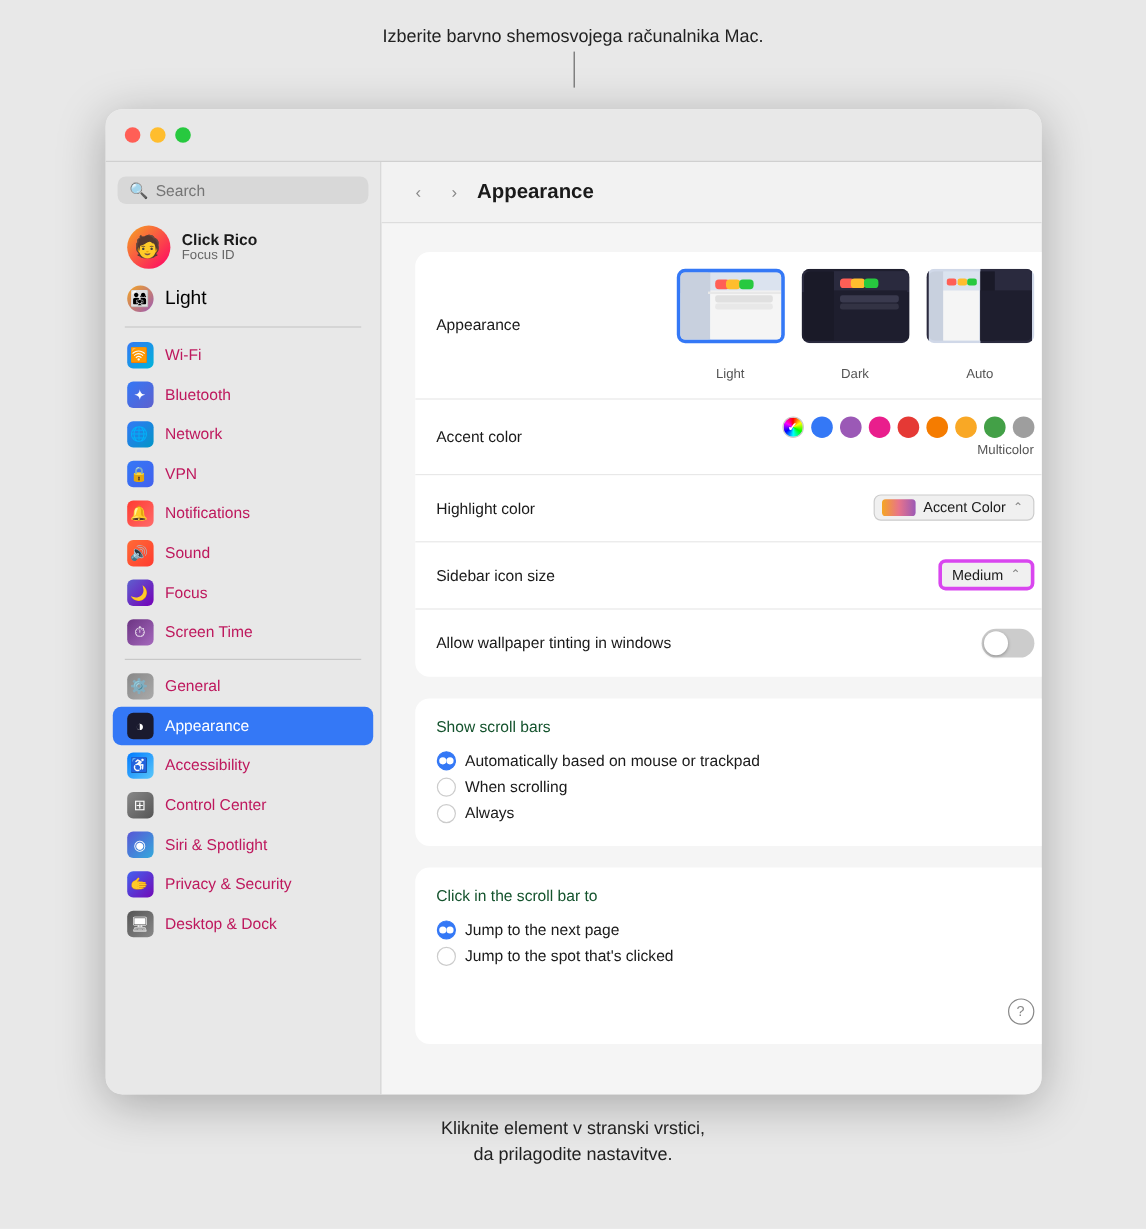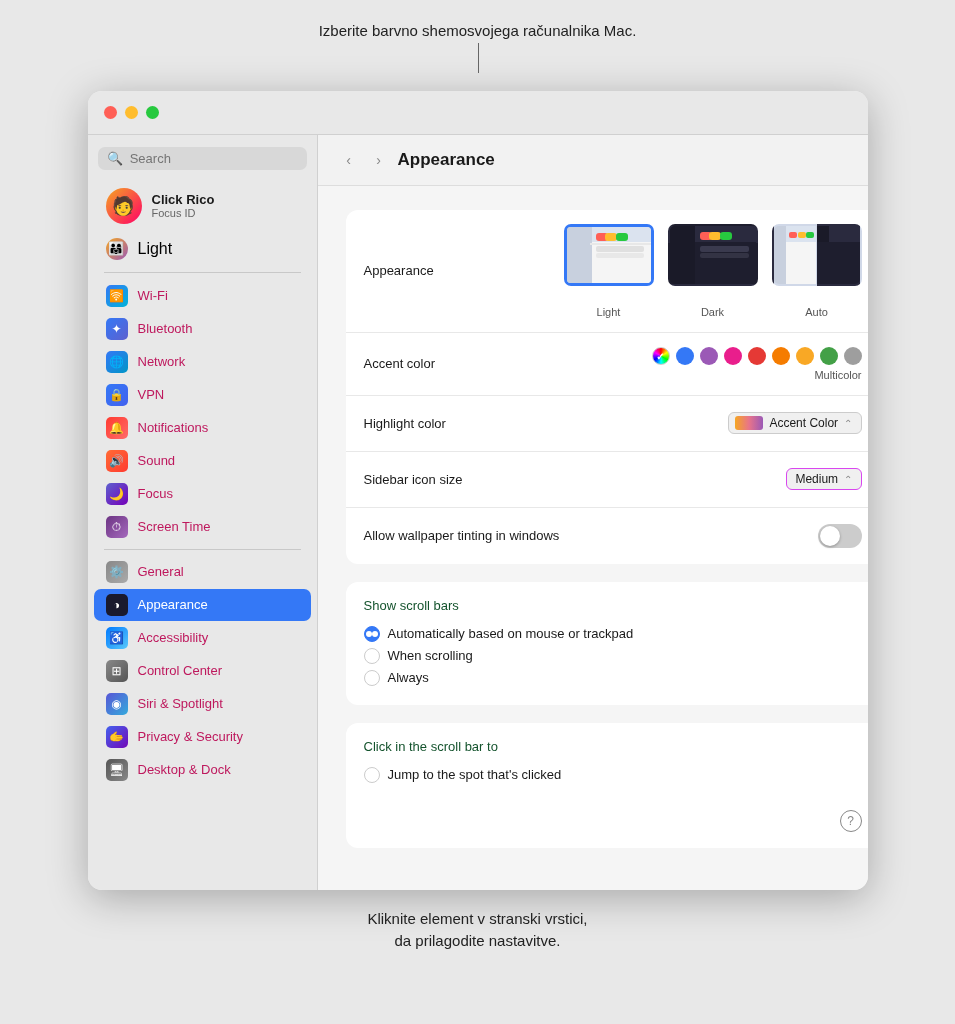--- a/index.html
+++ b/index.html
@@ -414,21 +414,21 @@
       color: #888;
       font-size: 10px;
     }
 
     
     .size-select {
       display: flex;
       align-items: center;
       gap: 6px;
       background: #f0f0f0;
-      border: 1px solid #d946ef;
+      border: 3px solid #d946ef;
       border-radius: 6px;
       padding: 3px 8px;
       cursor: pointer;
     }
 
     .size-text {
       font-size: 12px;
       color: #1a1a1a;
     }
 
@@ -798,20 +798,26 @@
           </div>
           <div class="radio-option">
             <div class="radio-circle"></div>
             <span class="radio-label">Always</span>
           </div>
         </div>
 
         <div class="radio-section">
           <div class="radio-section-title">Click in the scroll bar to</div>
           <div class="radio-option">
+            <div class="radio-circle selected">
+                <div style="width:6px;height:6px;border-radius:50%;background:white;"></div>
+              </div>
+            <span class="radio-label">Jump to the next page</span>
+          </div>
+          <div class="radio-option">
             <div class="radio-circle"></div>
             <span class="radio-label">Jump to the spot that's clicked</span>
           </div>
 
           <div style="display:flex;justify-content:flex-end;margin-top:16px;">
             <div class="help-btn">?</div>
           </div>
         </div>
 
       </div>

